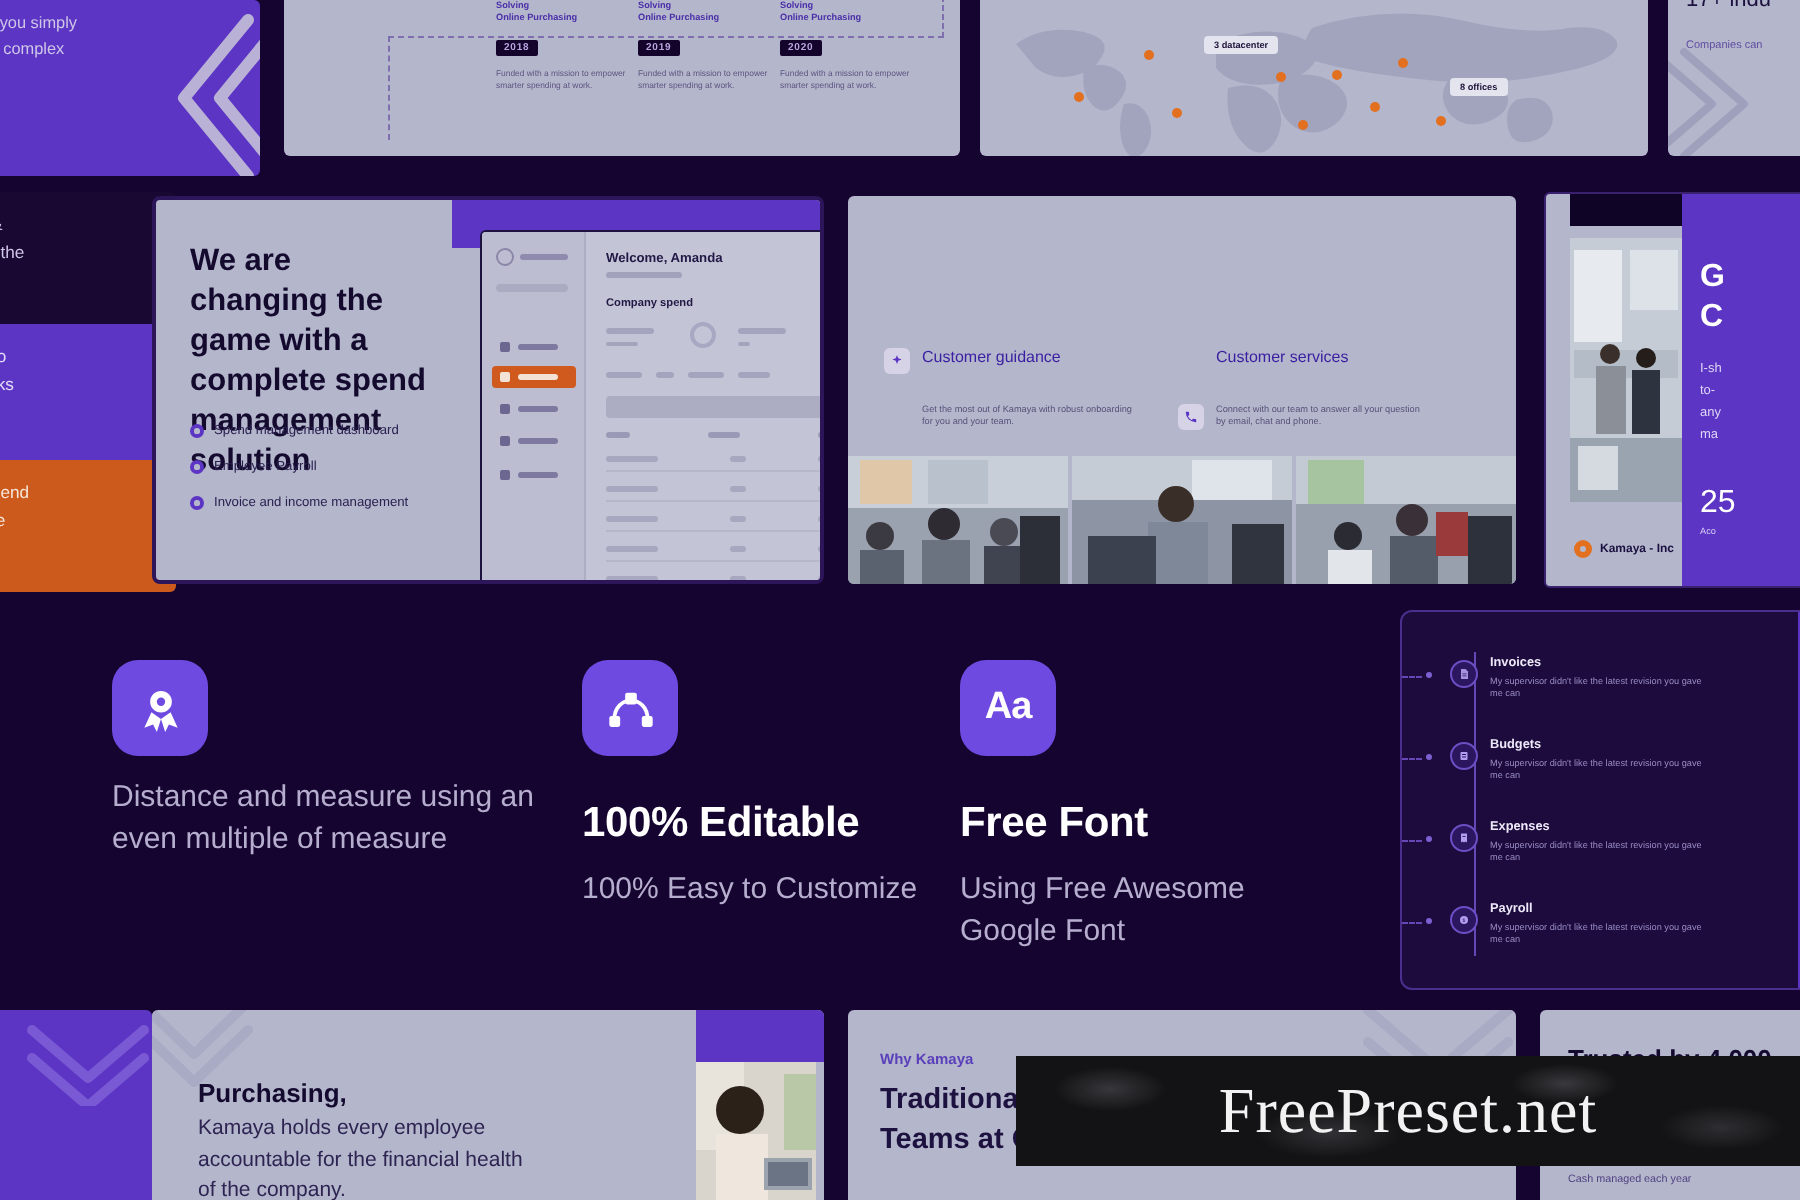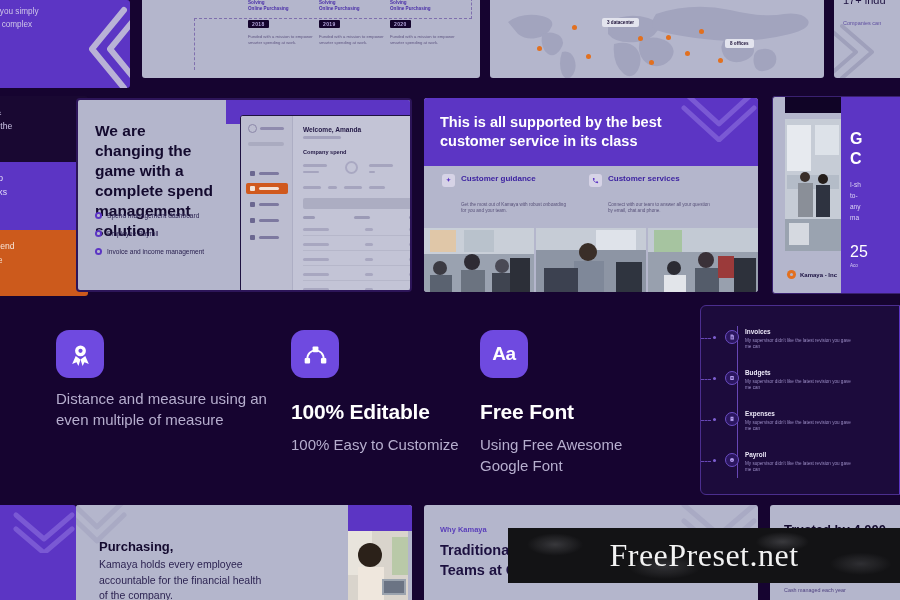--- a/index.html
+++ b/index.html
@@ -99,21 +99,21 @@
 
   
   #r2c3 { left: 424px; top: 98px; width: 334px; height: 194px; background: #b4b6cc; border-radius: 3px; }
   #r2c3 .hero { position: absolute; left: 0; top: 0; width: 100%; height: 68px; background: #5c35c4; }
   #r2c3 .hero h2 { position: absolute; left: 16px; top: 15px; color: #fff; font-size: 14.5px;
                    font-weight: bold; line-height: 19px; width: 232px;}
   .csr { position: absolute; top: 76px; display: flex; gap: 6px; }
   .csr .ic { width: 13px; height: 13px; border-radius: 3px; background: #d6d3e6; display:flex;
              align-items:center; justify-content:center; flex: none;}
   .csr .ic svg { width: 7px; height: 7px; }
-  .csr h3 { color: #3a1fa0; font-size: 8px; font-weight: bold; margin-bottom: 19px; }
+  .csr h3 { color: #3a1fa0; font-size: 8px; font-weight: normal; margin-bottom: 19px; }
   .csr p { color: #575078; font-size: 4.6px; line-height: 6.4px; width: 106px;}
   .photorow { position: absolute; left: 0; bottom: 0; width: 100%; height: 64px; display: flex; gap: 2px; }
   .photo { flex: 1; position: relative; overflow: hidden; }
 
   
   #r2c4 { left: 772px; top: 96px; width: 150px; height: 198px; background: #b4b6cc;
           border: 1.5px solid #3a2170; border-radius: 3px; }
   #r2c4 .topbar { position: absolute; left: 12px; top: 0; right: 0; height: 16px; background: #100426; }
   #r2c4 .rp { position: absolute; left: 68px; top: 0; width: 82px; height: 100%; background: #5c35c4; }
   #r2c4 .rp .t { position: absolute; left: 9px; top: 32px; color: #fff; font-size: 16px; font-weight: bold; line-height: 20px;}
@@ -401,43 +401,34 @@
         </div>
       <div class="trow" style="top:172px;">
           <span style="width:26px;"></span>
           <span style="width:8px;"></span>
           <span style="width:12px;"></span>
         </div>
     </div>
   </div>
 
   <div class="card" id="r2c3">
-    <div class="hero">
-      <h2>This is all supported by the best customer service in its class</h2>
-      <div class="chev" style="right:-6px;top:-14px;">
-        <svg width="90" height="58" viewBox="0 0 90 58">
-          <path d="M10 8 L45 40 L80 8" fill="none" stroke="#7a59d4" stroke-width="5" stroke-linejoin="round" stroke-linecap="round"></path>
-          <path d="M10 24 L45 56 L80 24" fill="none" stroke="#7a59d4" stroke-width="5" stroke-linejoin="round" stroke-linecap="round"></path>
-        </svg>
-      </div>
-    </div>
 
     <div class="csr" style="left:18px;">
       <span class="ic">
         <svg viewBox="0 0 24 24" fill="#5c35c4">
             <path d="M12 2l2.2 5.4L20 9.5l-5.8 2.1L12 17l-2.2-5.4L4 9.5l5.8-2.1z"></path>
           </svg>
       </span>
       <div>
         <h3>Customer guidance</h3>
         <p>Get the most out of Kamaya with robust onboarding for you and your team.</p>
       </div>
     </div>
 
-    <div class="csr" style="left:165px;">
+    <div class="csr" style="left:165px;align-items:flex-end;">
       <span class="ic">
         <svg viewBox="0 0 24 24" fill="#5c35c4">
             <path d="M6.6 10.8a15 15 0 006.6 6.6l2.2-2.2a1 1 0 011-.25 11 11 0 003.5.55 1 1 0 011 1V20a1 1 0 01-1 1A17 17 0 013 4a1 1 0 011-1h3.5a1 1 0 011 1 11 11 0 00.55 3.5 1 1 0 01-.25 1z"></path>
           </svg>
       </span>
       <div>
         <h3>Customer services</h3>
         <p>Connect with our team to answer all your question by email, chat and phone.</p>
       </div>
     </div>

